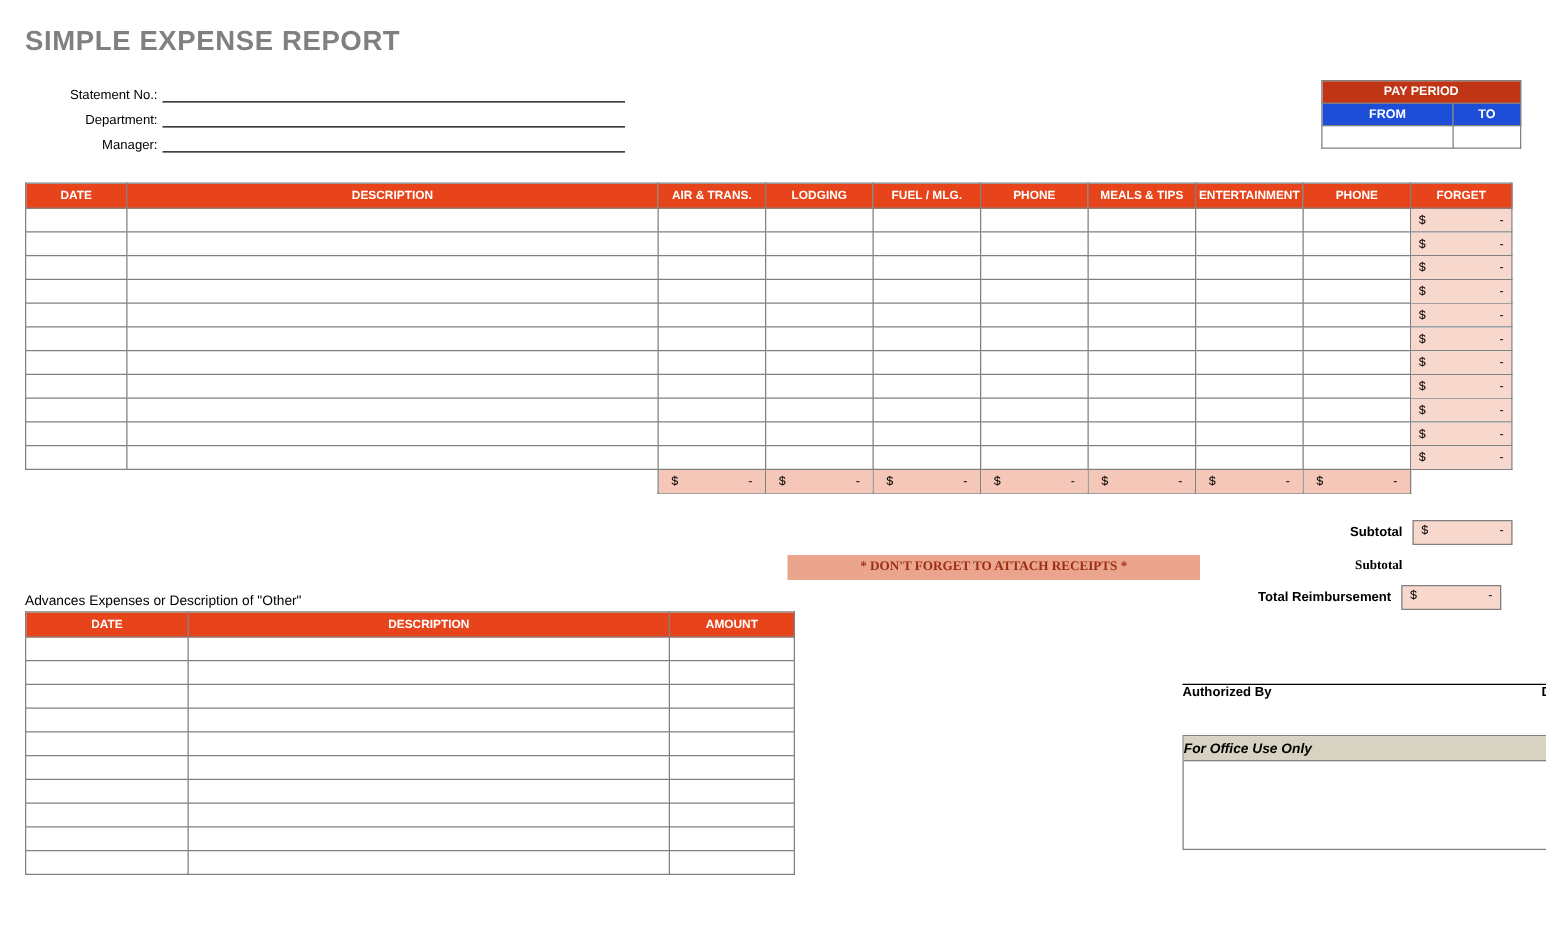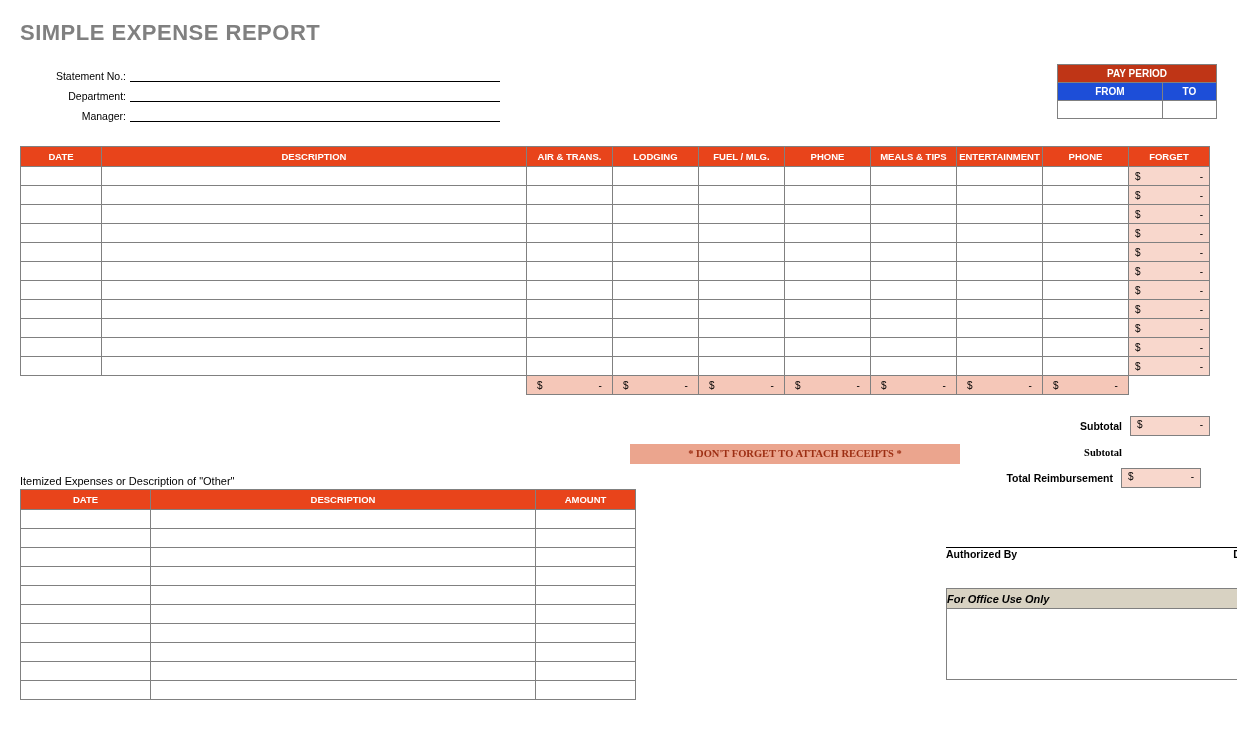--- a/index.html
+++ b/index.html
@@ -495,21 +495,21 @@
   <div style="width:250px; margin-left:auto;">
     <div class="summary-row">
       <div class="summary-label">Subtotal</div>
       <div class="summary-val blank"></div>
     </div>
   </div>
 </div>
 
 <div class="bottom-flex">
   <div>
-    <div class="itemized-title">Itemized Expenses or Description of "Other"</div>
+    <div class="itemized-title">Advances Expenses or Description of "Other"</div>
     <table class="itemized">
       <colgroup>
           <col class="it-date">
           <col class="it-desc">
           <col class="it-amt">
         </colgroup>
       <thead>
           <tr>
         <th>DATE</th>
         <th>DESCRIPTION</th>

